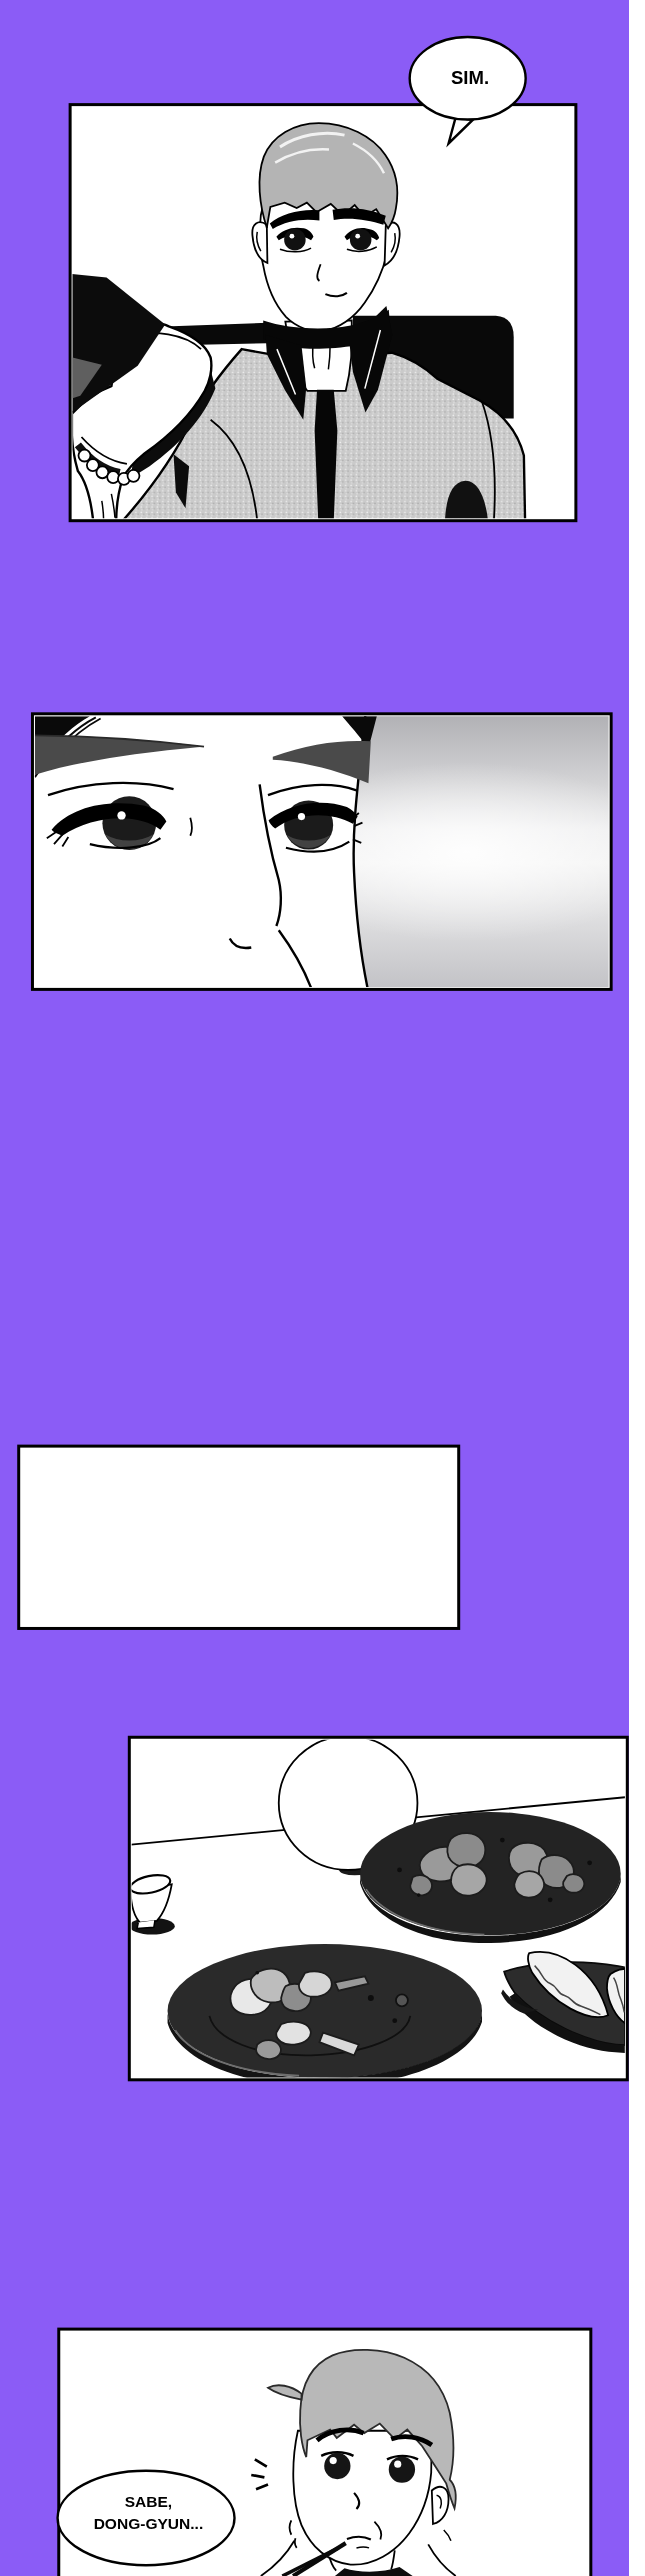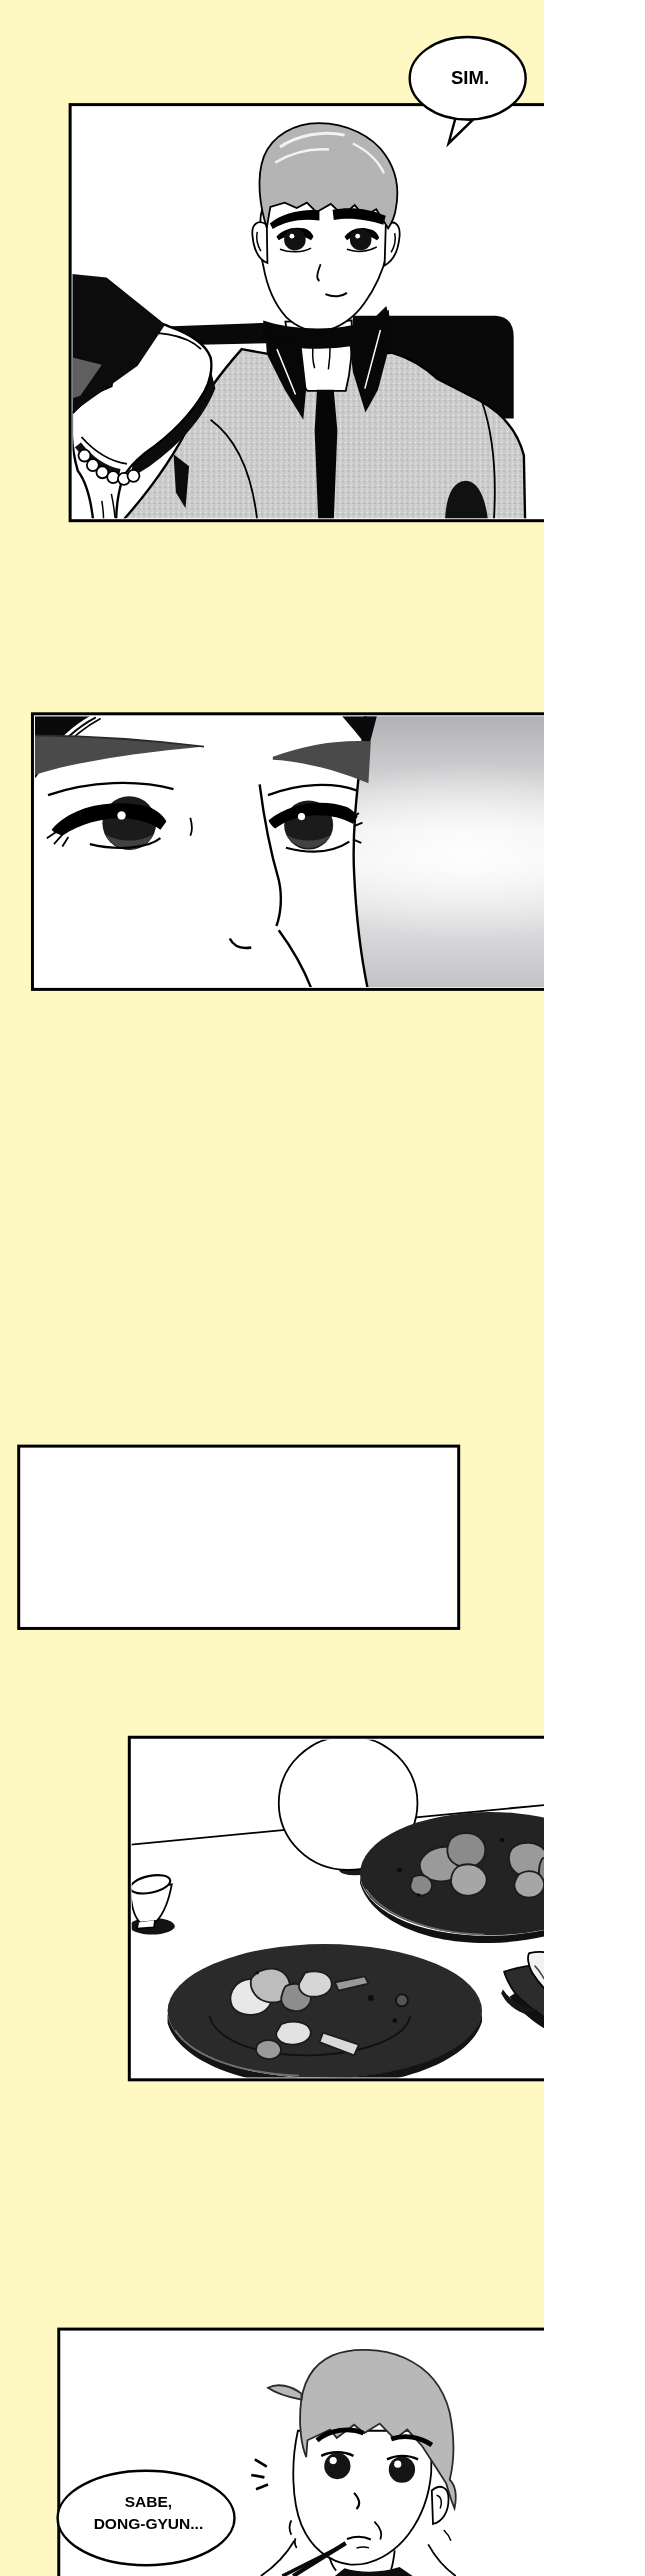--- a/index.html
+++ b/index.html
@@ -1,16 +1,16 @@
 <!DOCTYPE html>
 <html style="font-size:9.6px"><head>
 <meta charset="utf-8">
 <style>
 html,body{margin:0;padding:0;background:#ffffff;}
-#page{position:relative;width:544px;height:2576px;background:#fef9c3;overflow:hidden;font-family:"Liberation Sans",sans-serif;}
+#page{position:relative;width:629px;height:2576px;background:#8b5cf6;overflow:hidden;font-family:"Liberation Sans",sans-serif;}
 svg{display:block;}
 </style>
 </head>
 <body>
 <div id="page">
 <svg width="646" height="2576" viewBox="0 0 1080 4309" font-family="Liberation Sans, sans-serif">
 <defs>
 <linearGradient id="grad2" x1="0" y1="0" x2="0" y2="1">
 <stop offset="0" stop-color="#b0b0b4"></stop>
 <stop offset="0.25" stop-color="#d3d3d5"></stop>

